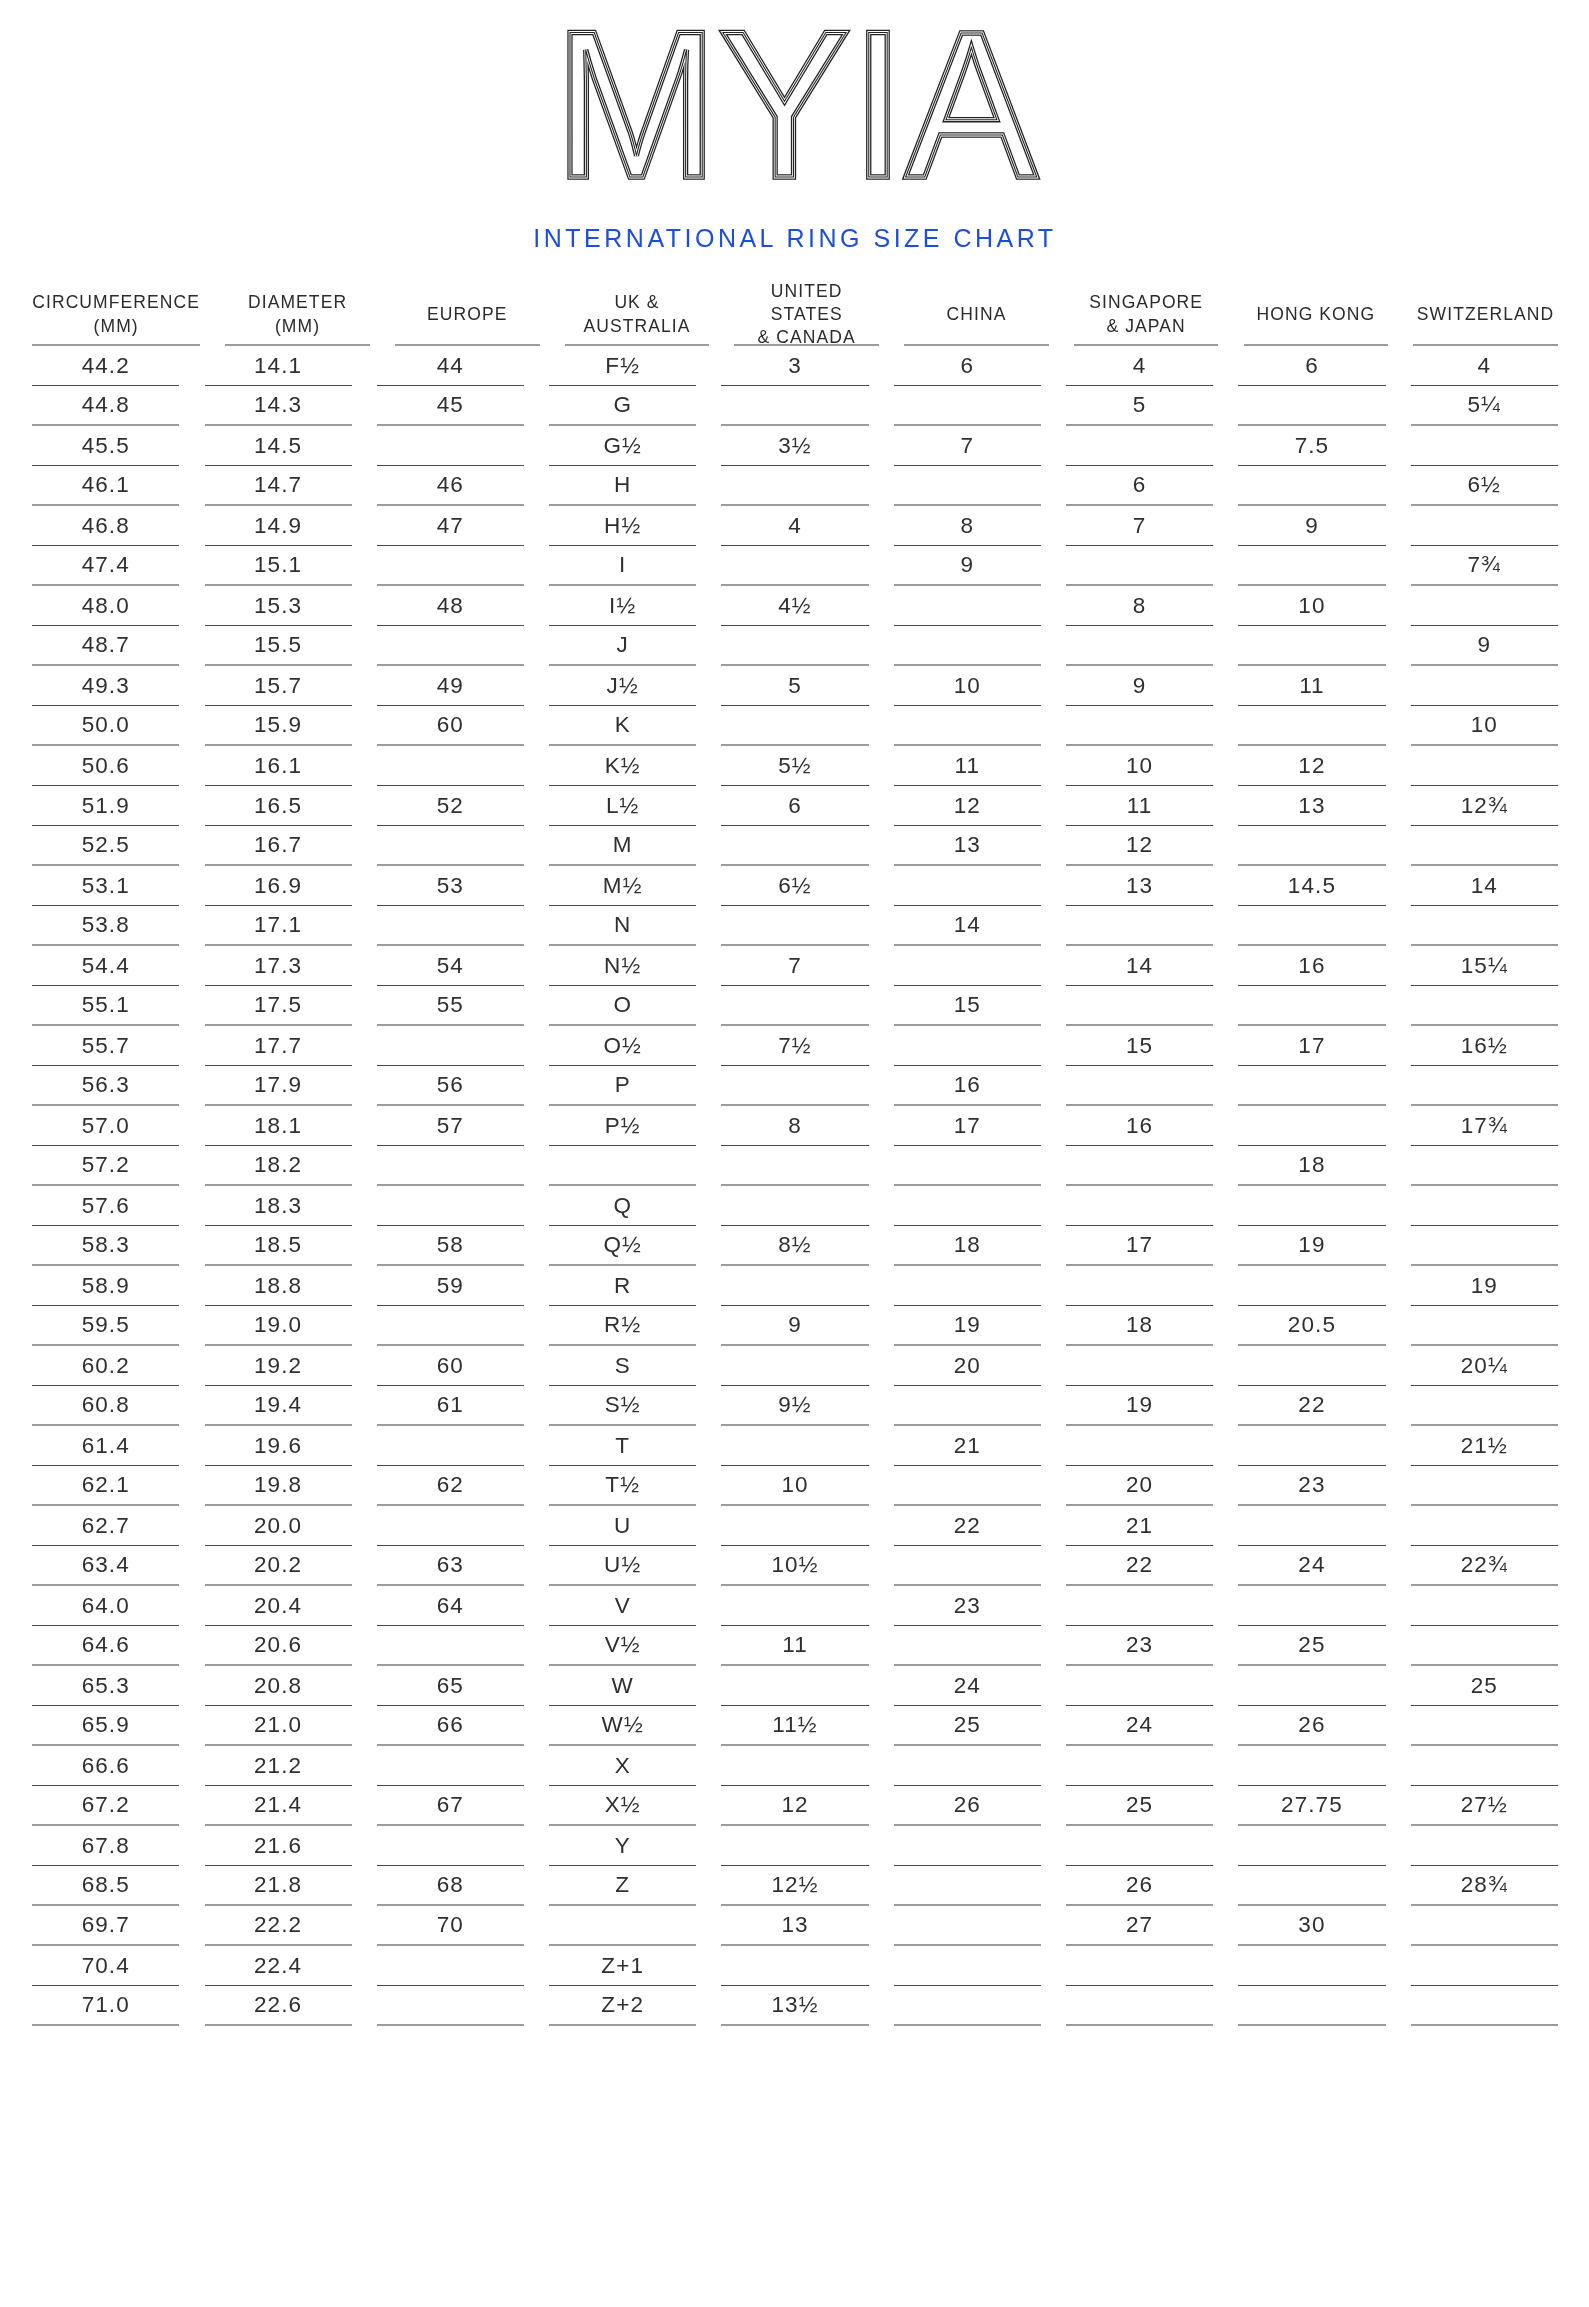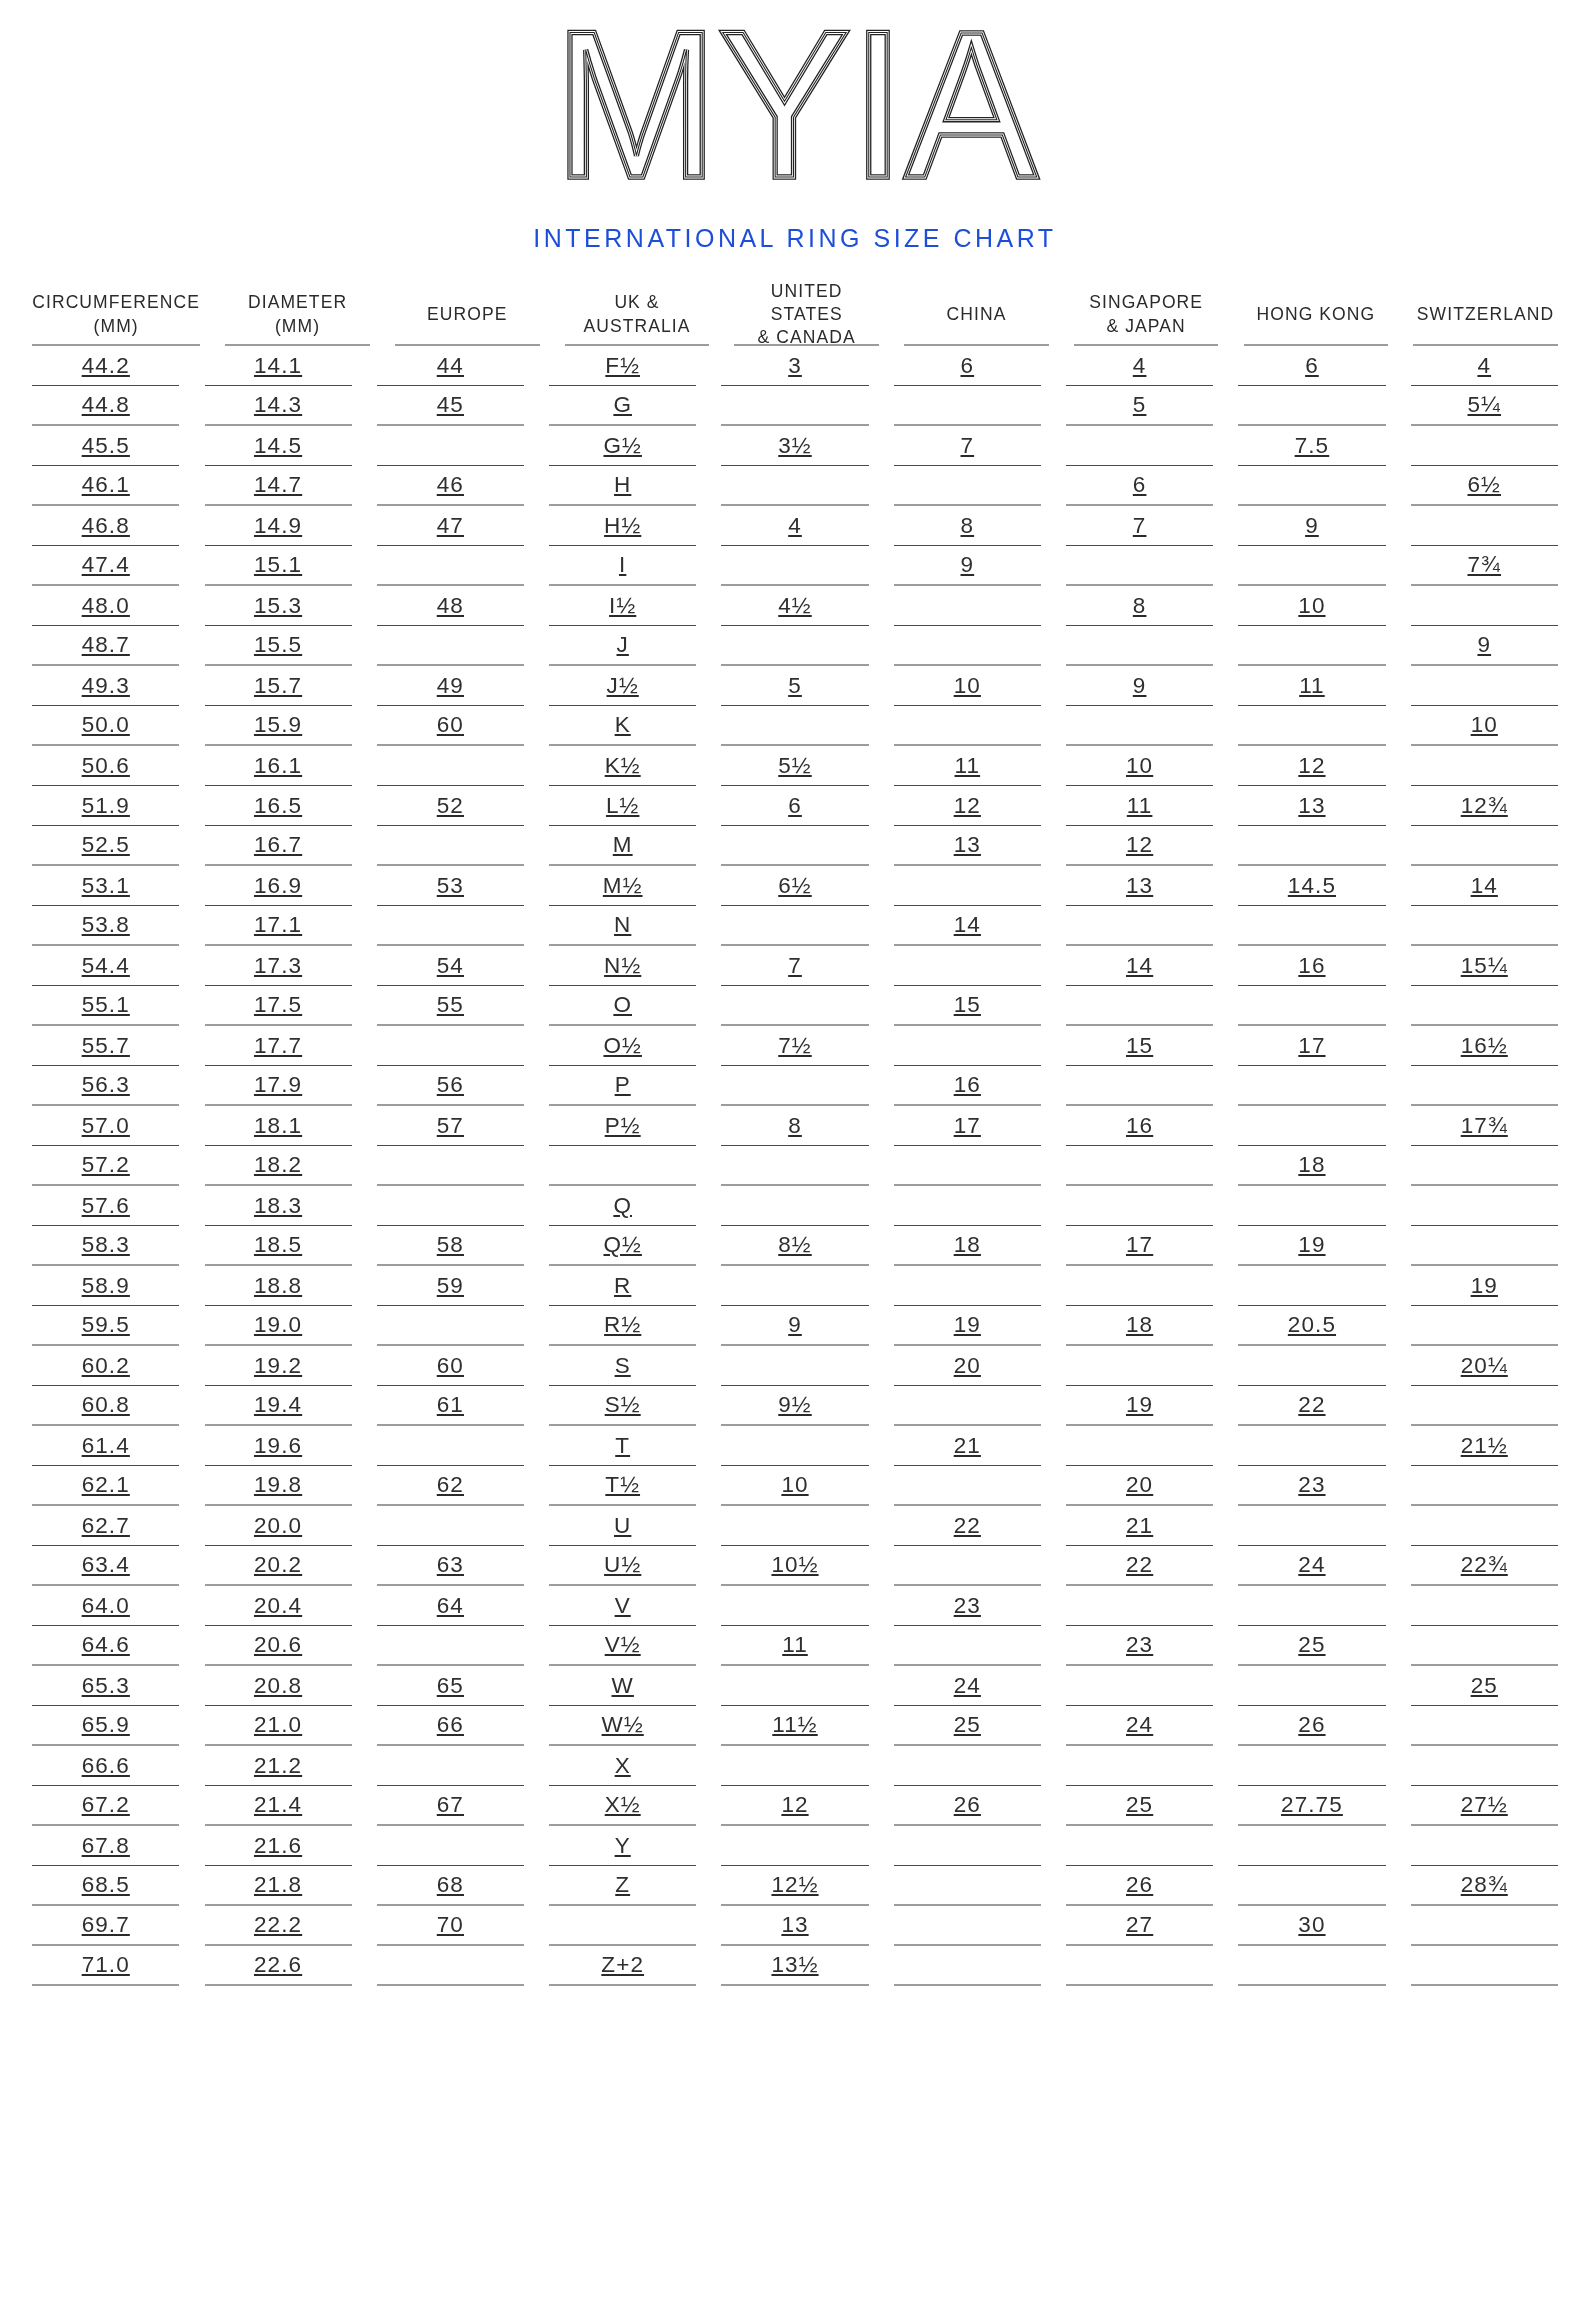--- a/index.html
+++ b/index.html
@@ -32,21 +32,21 @@
     height:59px;
     border-bottom:2.1px solid #9c9c9c;
     display:flex; align-items:center; justify-content:center;
     text-align:center;
     font-size:17.5px;
     letter-spacing:1.1px;
     line-height:1.32;
     white-space:pre-line;
     color:#2b2b2b;
   }
-  .row { display:flex; height:40px;text-decoration:underline; }
+  .row { display:flex; height:40px; }
   .cell {
     flex:1 1 0;
     margin:0 12.6px;
     display:flex; align-items:center; justify-content:center;
     font-size:22.5px;
     letter-spacing:1.1px;
     color:#2f2f2f;
   }
   .row.r-dark .cell { border-bottom:1.4px solid #4a4a4a; }
   .row.r-gray .cell { border-bottom:2.1px solid #9c9c9c; }
@@ -517,20 +517,31 @@
         <div class="cell">69.7</div>
         <div class="cell">22.2</div>
         <div class="cell">70</div>
         <div class="cell"></div>
         <div class="cell">13</div>
         <div class="cell"></div>
         <div class="cell">27</div>
         <div class="cell">30</div>
         <div class="cell"></div>
       </div>
+      <div class="row r-dark">
+        <div class="cell">70.4</div>
+        <div class="cell">22.4</div>
+        <div class="cell"></div>
+        <div class="cell">Z+1</div>
+        <div class="cell"></div>
+        <div class="cell"></div>
+        <div class="cell"></div>
+        <div class="cell"></div>
+        <div class="cell"></div>
+      </div>
       <div class="row r-gray">
         <div class="cell">71.0</div>
         <div class="cell">22.6</div>
         <div class="cell"></div>
         <div class="cell">Z+2</div>
         <div class="cell">13½</div>
         <div class="cell"></div>
         <div class="cell"></div>
         <div class="cell"></div>
         <div class="cell"></div>

